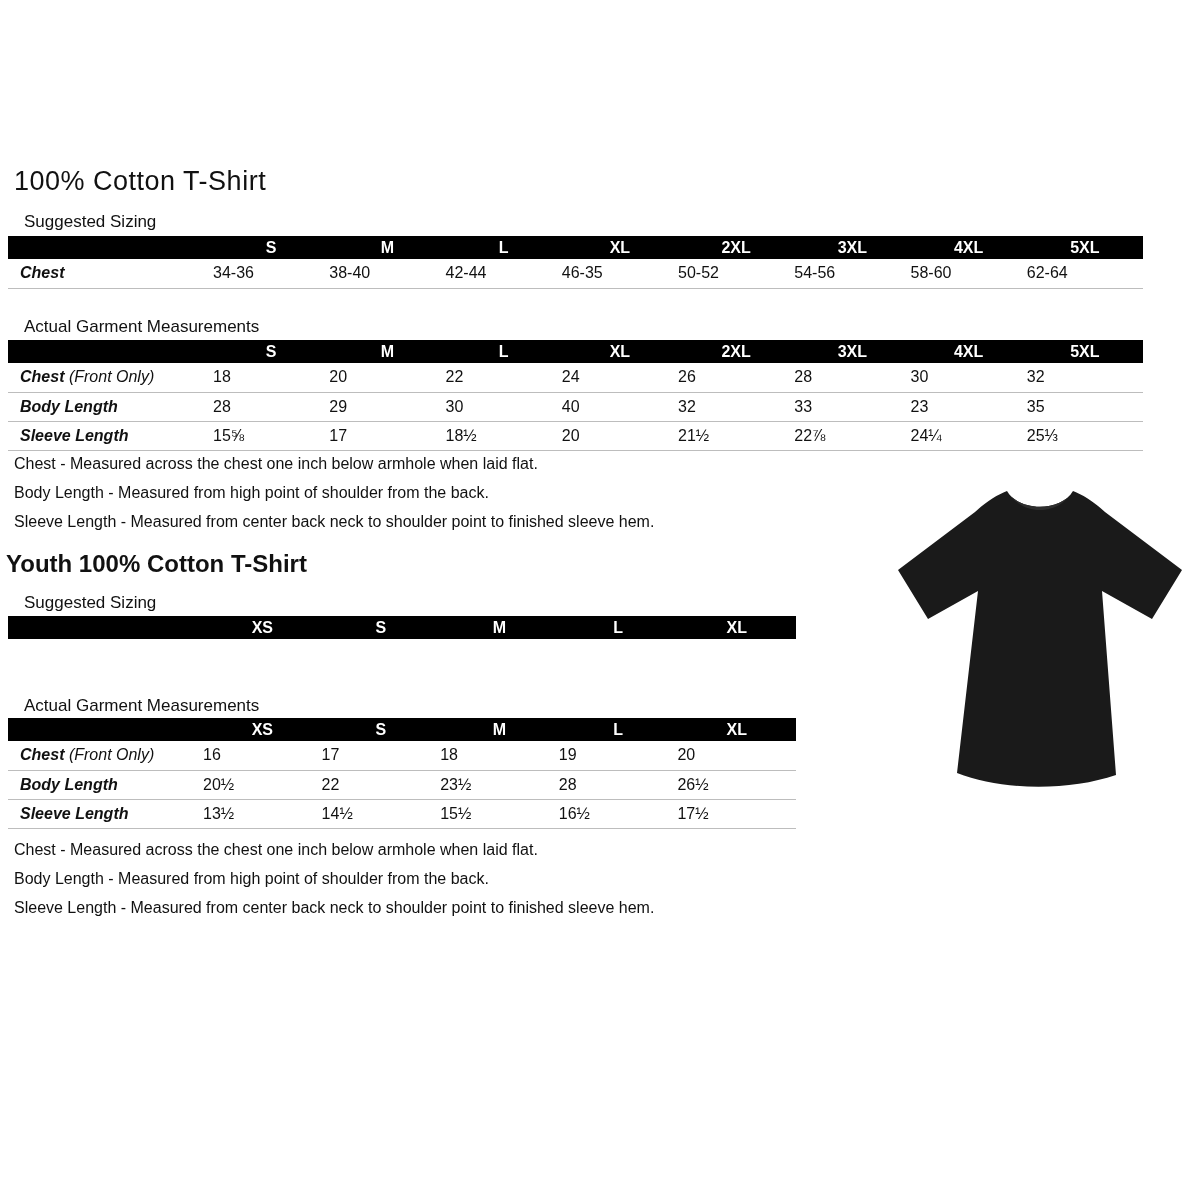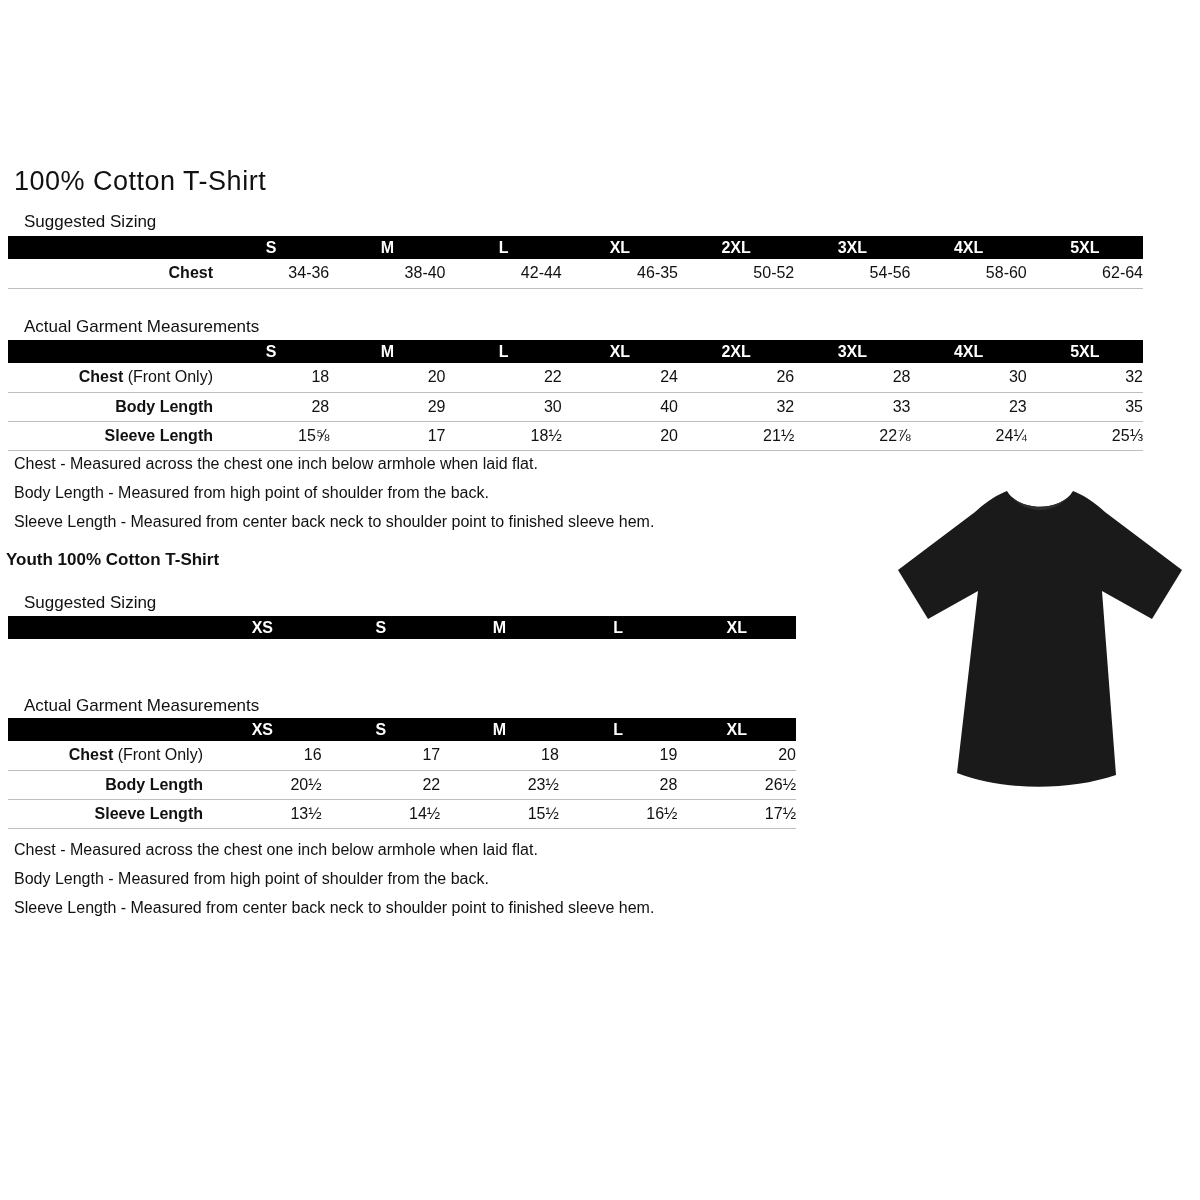--- a/index.html
+++ b/index.html
@@ -11,27 +11,27 @@
   .banner { position:absolute; left:345px; top:167px; width:557px; height:38px; background:#000;
             display:flex; align-items:center; justify-content:center; }
   .banner span { color:#fff; font-weight:bold; font-size:28px; letter-spacing:4px; }
 
   .section-label { position:absolute; left:24px; font-size:17px; }
   .sl-1 { top:212px; }
   .sl-2 { top:317px; }
   .sl-3 { top:593px; }
   .sl-4 { top:696px; }
 
-  .youth-title { position:absolute; left:6px; top:550px; font-size:17px; font-weight:bold; }
+  .youth-title { position:absolute; left:6px; top:550px; font-size:24px; font-weight:bold; }
 
   table.size-table { border-collapse:collapse; table-layout:fixed; position:absolute; background:#fff; }
   table.size-table th { background:#000; color:#fff; font-size:16px; font-weight:bold; height:23px;
                         text-align:center; padding:0; }
-  table.size-table td { font-size:16px; text-align:right; height:29px; border-bottom:1px solid #bdbdbd; }
-  table.size-table td.rowlabel { text-align:right; padding-left:12px; }
+  table.size-table td { font-size:16px; text-align:left; height:29px; border-bottom:1px solid #bdbdbd; }
+  table.size-table td.rowlabel { text-align:left; padding-left:12px;font-style:italic; }
   table.size-table td.rowlabel .lbl { font-weight:bold; }
   table.size-table td.rowlabel .sfx { font-weight:normal; }
 
   .t-adult-suggested { left:8px; top:236px; width:1135px; }
   .t-adult-suggested td { height:34px; border-bottom:1px solid #d6d6d6; }
   .t-adult-actual { left:8px; top:340px; width:1135px; }
   .t-youth-suggested { left:8px; top:616px; width:788px; }
   .t-youth-suggested td { height:34px; border-bottom:1px solid #d6d6d6; }
   .t-youth-actual { left:8px; top:718px; width:788px; }
 

